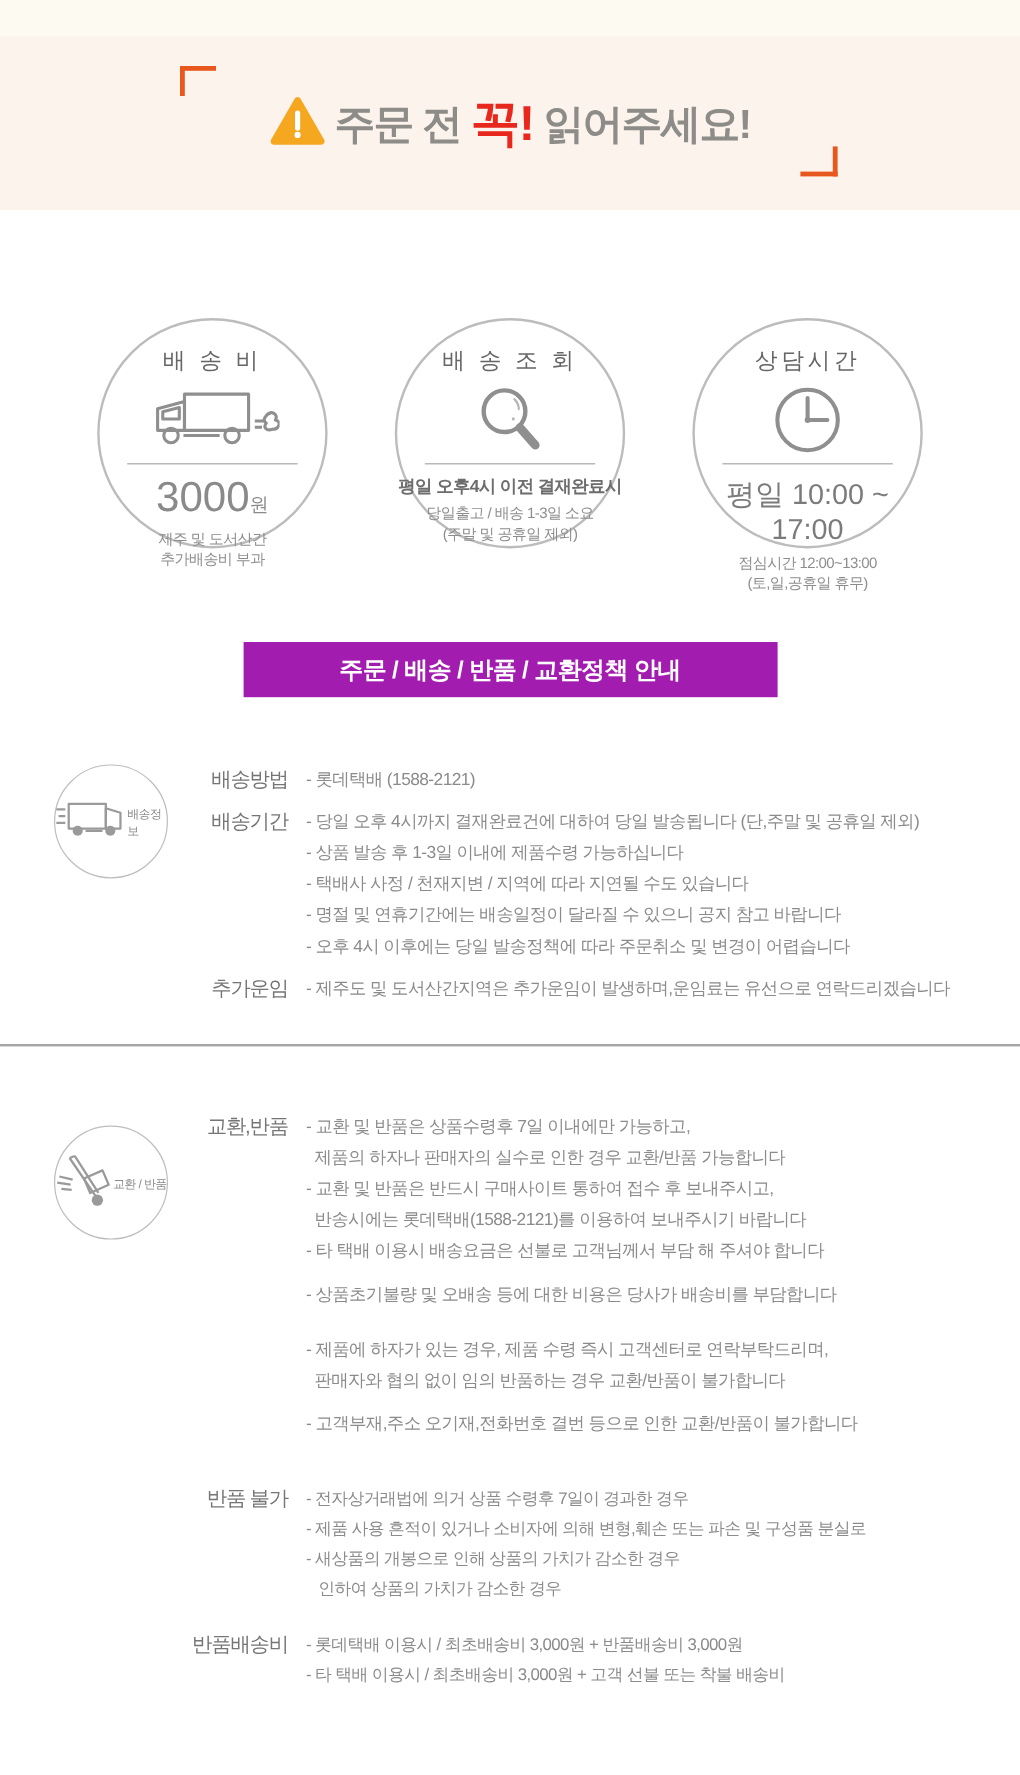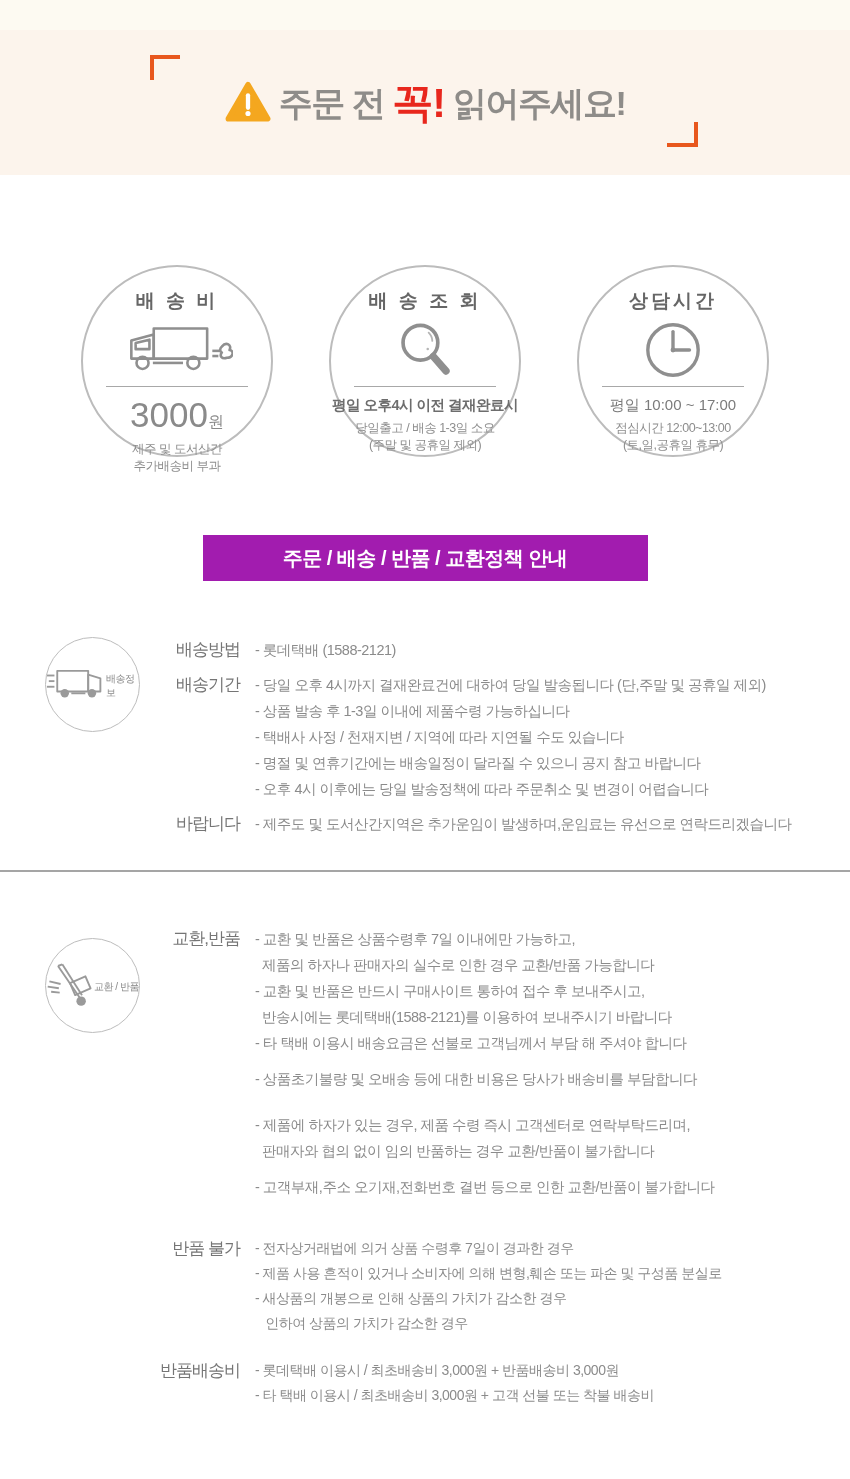--- a/index.html
+++ b/index.html
@@ -16,27 +16,27 @@
   .bracket-br { position:absolute; left:667px; top:122px; width:31px; height:25px;
     border-right:4px solid #e8571d; border-bottom:4px solid #e8571d; }
   .header-content { position:absolute; top:76px; left:0; width:100%;
     display:flex; align-items:center; justify-content:center; gap:8px; }
   .header-text { font-size:34px; font-weight:700; color:#8e8c89; letter-spacing:-1.5px; }
   .header-emph { font-size:41px; font-weight:800; color:#e8271d; letter-spacing:-1px; }
   
   .circles-row { display:flex; justify-content:center; gap:56px; padding-top:90px; background:#fff; }
   .info-circle { width:192px; height:192px; border:2px solid #bcbcbc; border-radius:50%;
     background:#fff; text-align:center; padding-top:21px; }
-  .circle-title { font-size:19px; color:#666; font-weight:700; letter-spacing:3px; }
+  .circle-title { font-size:19px; color:#666; font-weight:400; letter-spacing:3px; }
   .circle-icon { height:72px; display:flex; align-items:center; justify-content:center; }
   .circle-divider { width:142px; height:1px; background:#a8a8a8; margin:0 auto 9px; }
   .big-price { font-size:35px; color:#8a8a8a; line-height:38px; }
   .big-suffix { font-size:16px; color:#8a8a8a; }
   .circle-strong { font-size:14.5px; font-weight:700; color:#6d6d6d; margin-bottom:5px; letter-spacing:-0.5px; }
-  .circle-time { font-size:15px; color:#7b7b7b; margin-bottom:5px; }
+  .circle-time { font-size:24px; color:#7b7b7b; margin-bottom:5px; }
   .circle-sub { font-size:12.5px; color:#8d8d8d; line-height:17px; letter-spacing:-0.5px; }
   
   .policy-banner { width:445px; height:46px; margin:78px auto 15px; background:#a21caf;
     color:#fff; font-size:20px; font-weight:700; letter-spacing:-0.5px;
     display:flex; align-items:center; justify-content:center; }
   
   .policy-section { position:relative; padding-left:130px; }
   .section-shipping { margin-top:56px; }
   .section-return { margin-top:54px; }
   .section-badge { position:absolute; left:45px; top:0; width:95px; height:95px;
@@ -167,21 +167,21 @@
         <div class="policy-label">배송기간</div>
         <div class="policy-lines">
           <div class="policy-line">- 당일 오후 4시까지 결재완료건에 대하여 당일 발송됩니다 (단,주말 및 공휴일 제외)</div>
           <div class="policy-line">- 상품 발송 후 1-3일 이내에 제품수령 가능하십니다</div>
           <div class="policy-line">- 택배사 사정 / 천재지변 / 지역에 따라 지연될 수도 있습니다</div>
           <div class="policy-line">- 명절 및 연휴기간에는 배송일정이 달라질 수 있으니 공지 참고 바랍니다</div>
           <div class="policy-line">- 오후 4시 이후에는 당일 발송정책에 따라 주문취소 및 변경이 어렵습니다</div>
         </div>
       </div>
       <div class="policy-row">
-        <div class="policy-label">바랍니다</div>
+        <div class="policy-label">추가운임</div>
         <div class="policy-lines">
           <div class="policy-line">- 제주도 및 도서산간지역은 추가운임이 발생하며,운임료는 유선으로 연락드리겠습니다</div>
         </div>
       </div>
     </div>
 </div>
 
 <hr class="section-divider">
 
 <div class="policy-section section-return">

